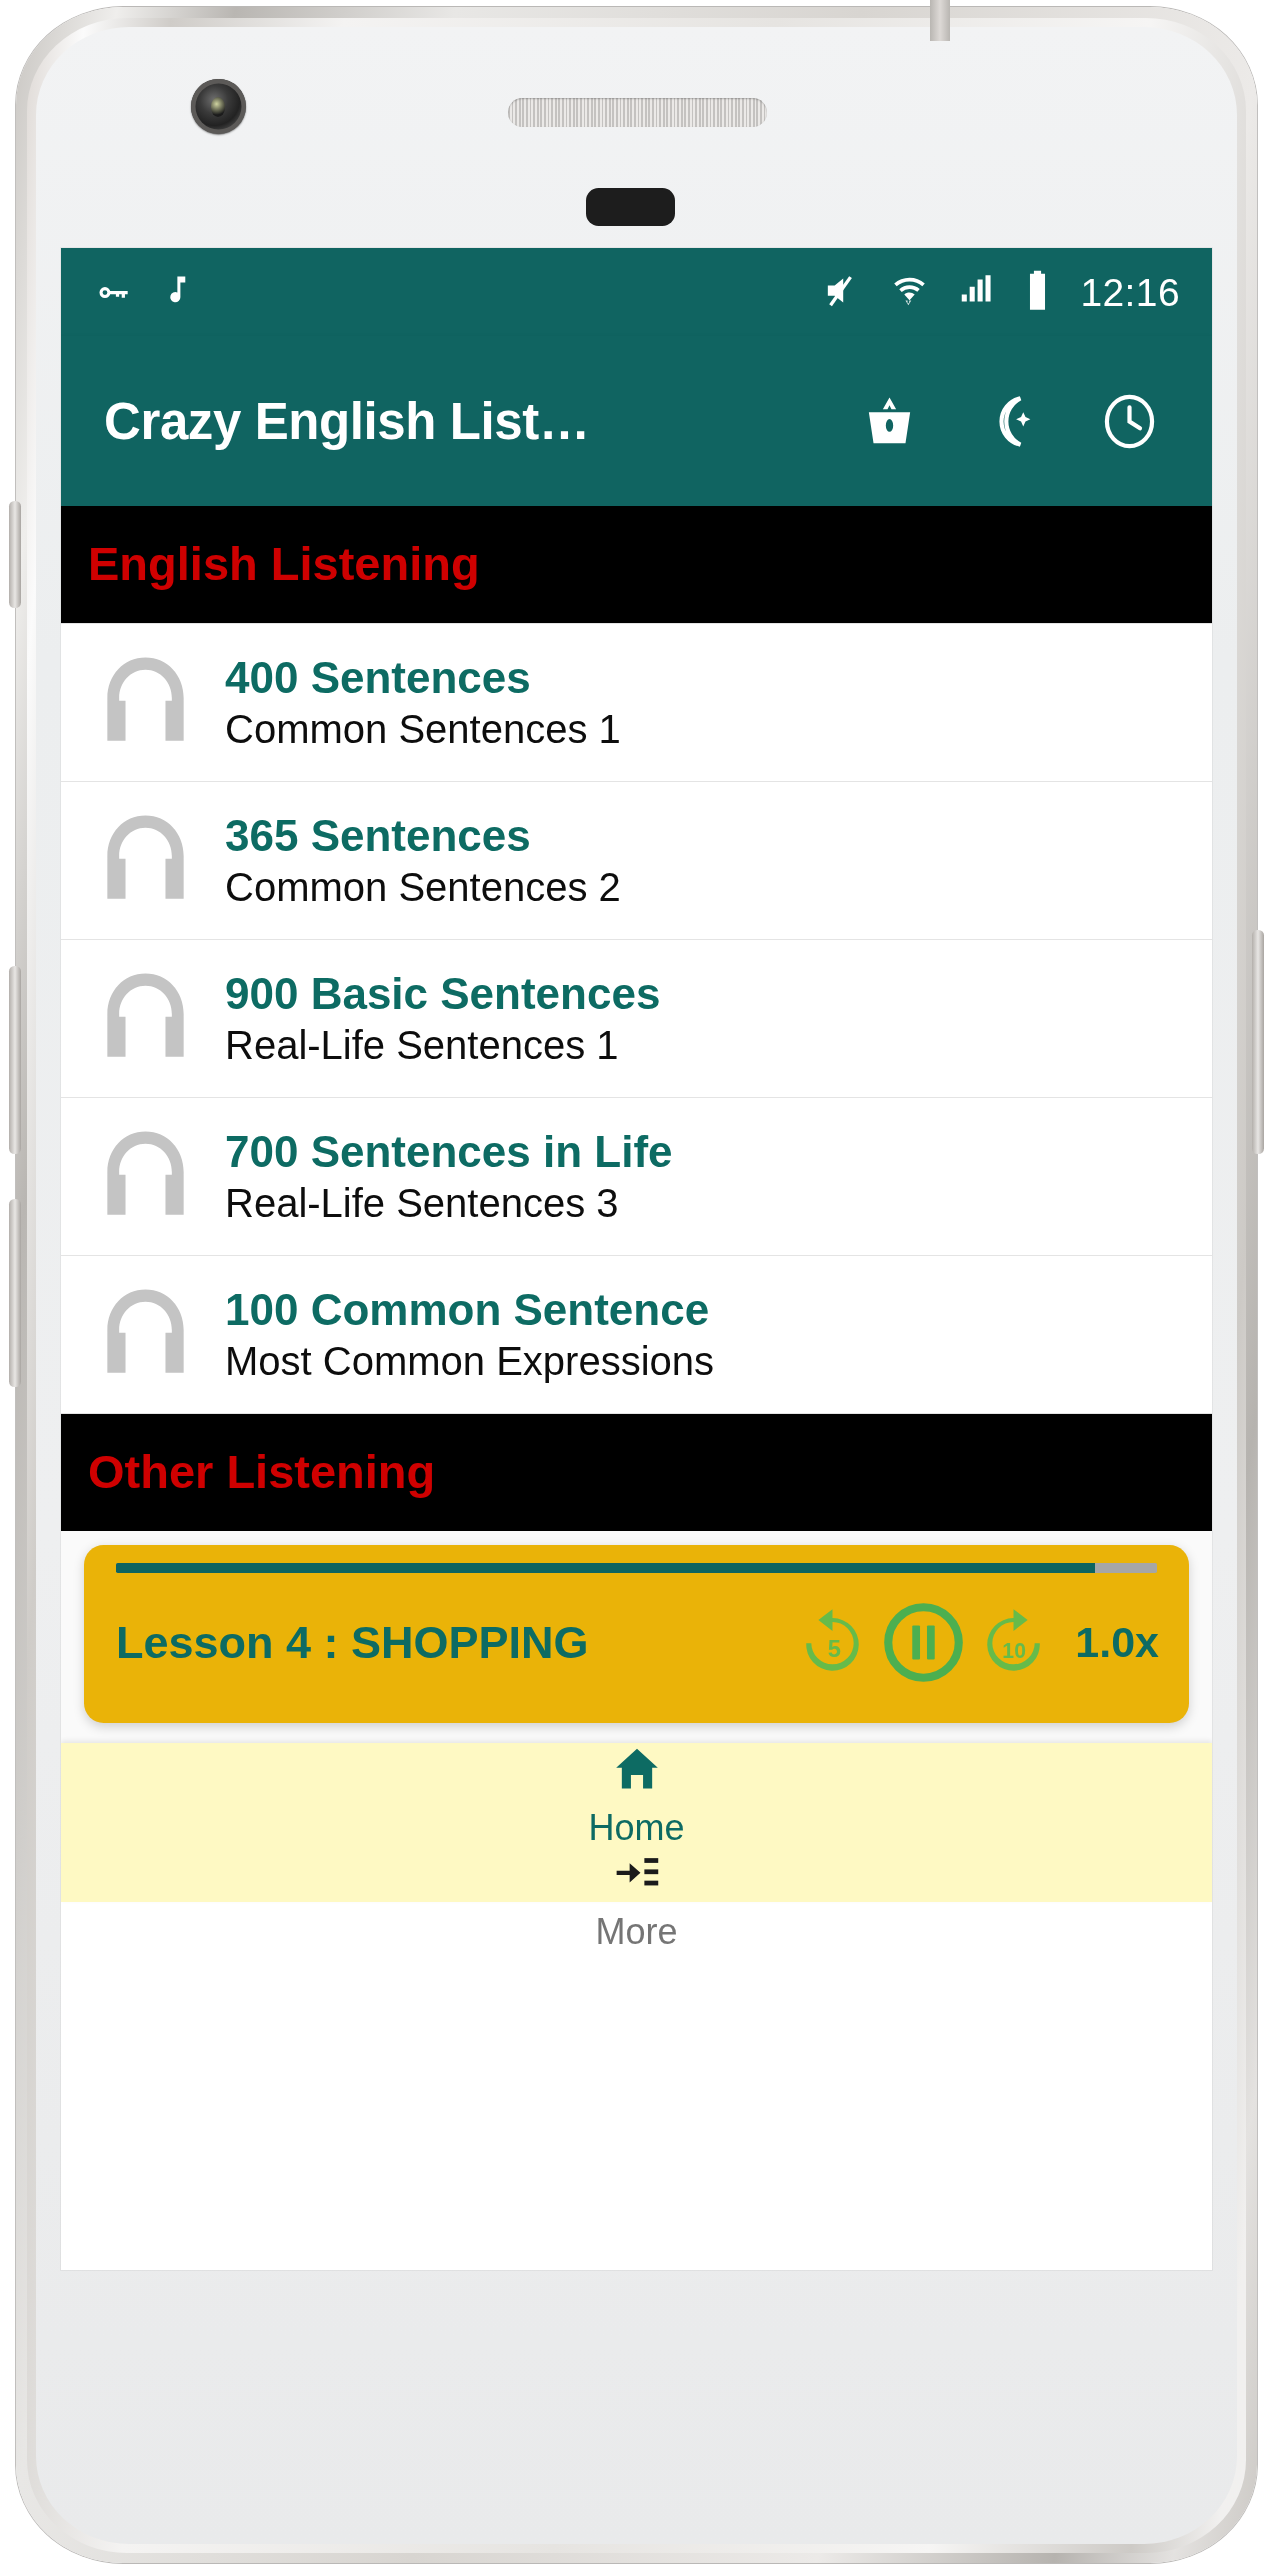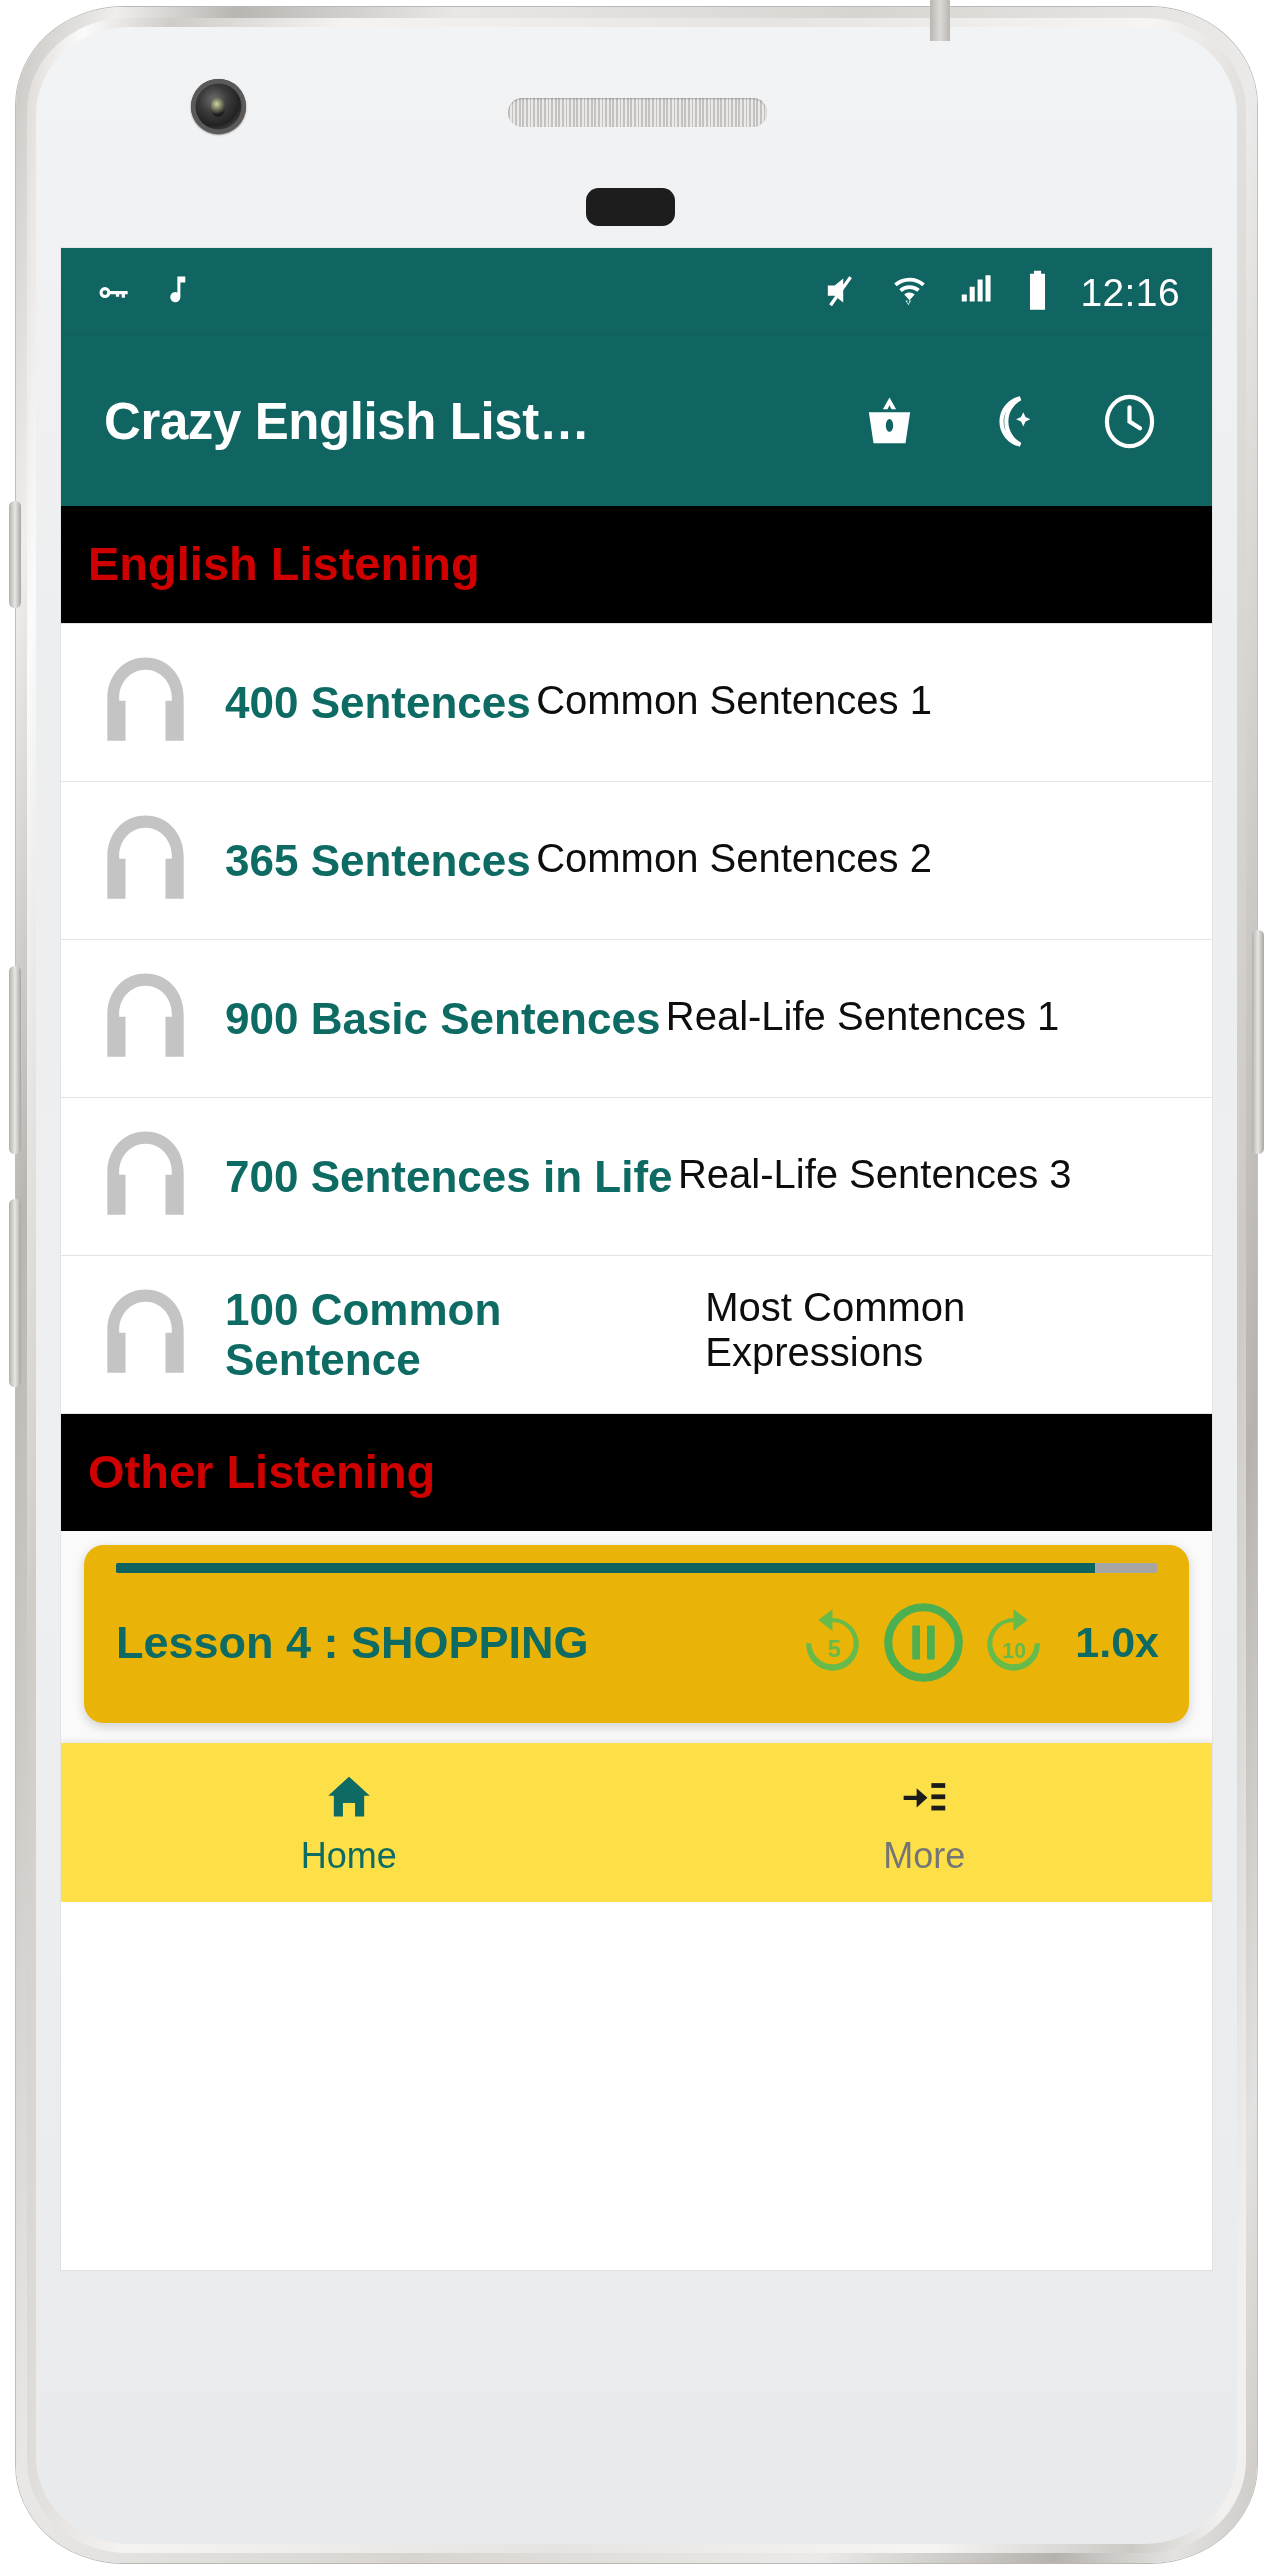--- a/index.html
+++ b/index.html
@@ -98,21 +98,21 @@
     background:#000000;padding:30px 27px 32px 27px;
     color:#cf0000;font-size:47px;font-weight:bold;
     border-bottom:1.8px solid #e3e3e3;
   }
   .list-item{
     background:#ffffff;display:flex;align-items:center;
     padding:23px 27px 23px 30px;border-bottom:1.8px solid #e4e4e4;
     min-height:157px;box-sizing:border-box;cursor:pointer;
   }
   .item-icon{width:134px;flex:0 0 134px;display:flex;align-items:center;justify-content:flex-start;}
-  .item-text{display:flex;flex-direction:row;justify-content:center;gap:5.4px;}
+  .item-text{display:flex;flex-direction:column;justify-content:center;gap:5.4px;}
   .item-title{color:#0d6b63;font-size:44px;font-weight:bold;line-height:1.12;}
   .item-sub{color:#0d0d0d;font-size:40px;line-height:1.12;}
 
   
   #player-wrap{background:#fafafa;padding:14.3px 23px 19.7px 23px;}
   #player{
     background:#eab308;border-radius:19.7px;
     box-shadow:0 3.6px 10.7px rgba(0,0,0,.17);
     overflow:hidden;position:relative;
     padding-bottom:14.3px;
@@ -122,22 +122,23 @@
   #player-row{display:flex;align-items:center;padding:23px 30px 19.7px 32px;gap:5.4px;}
   #player-title{
     color:#0d6b63;font-size:45px;font-weight:bold;white-space:nowrap;
     overflow:hidden;text-overflow:ellipsis;flex:1 1 auto;
   }
   .pl-btn{flex:0 0 auto;display:flex;align-items:center;justify-content:center;cursor:pointer;}
   #speed-label{color:#0d6b63;font-size:43px;font-weight:bold;margin-left:18px;flex:0 0 auto;}
 
   
   #bottom-nav{
-    background:#fde047;display:flex;height:159px;align-items:center;
+    background:#fef9c3;display:flex;height:159px;align-items:center;
     box-shadow:0 -1.8px 5.4px rgba(0,0,0,.09);
+    flex-direction:column;
   }
   .nav-item{
     flex:1;display:flex;flex-direction:column;align-items:center;justify-content:center;
     gap:12.5px;cursor:pointer;
   }
   .nav-label{font-size:36px;line-height:1;}
   .nav-active .nav-label{color:#0d6b63;}
   .nav-inactive .nav-label{color:#757575;}
 </style>
 </head>

